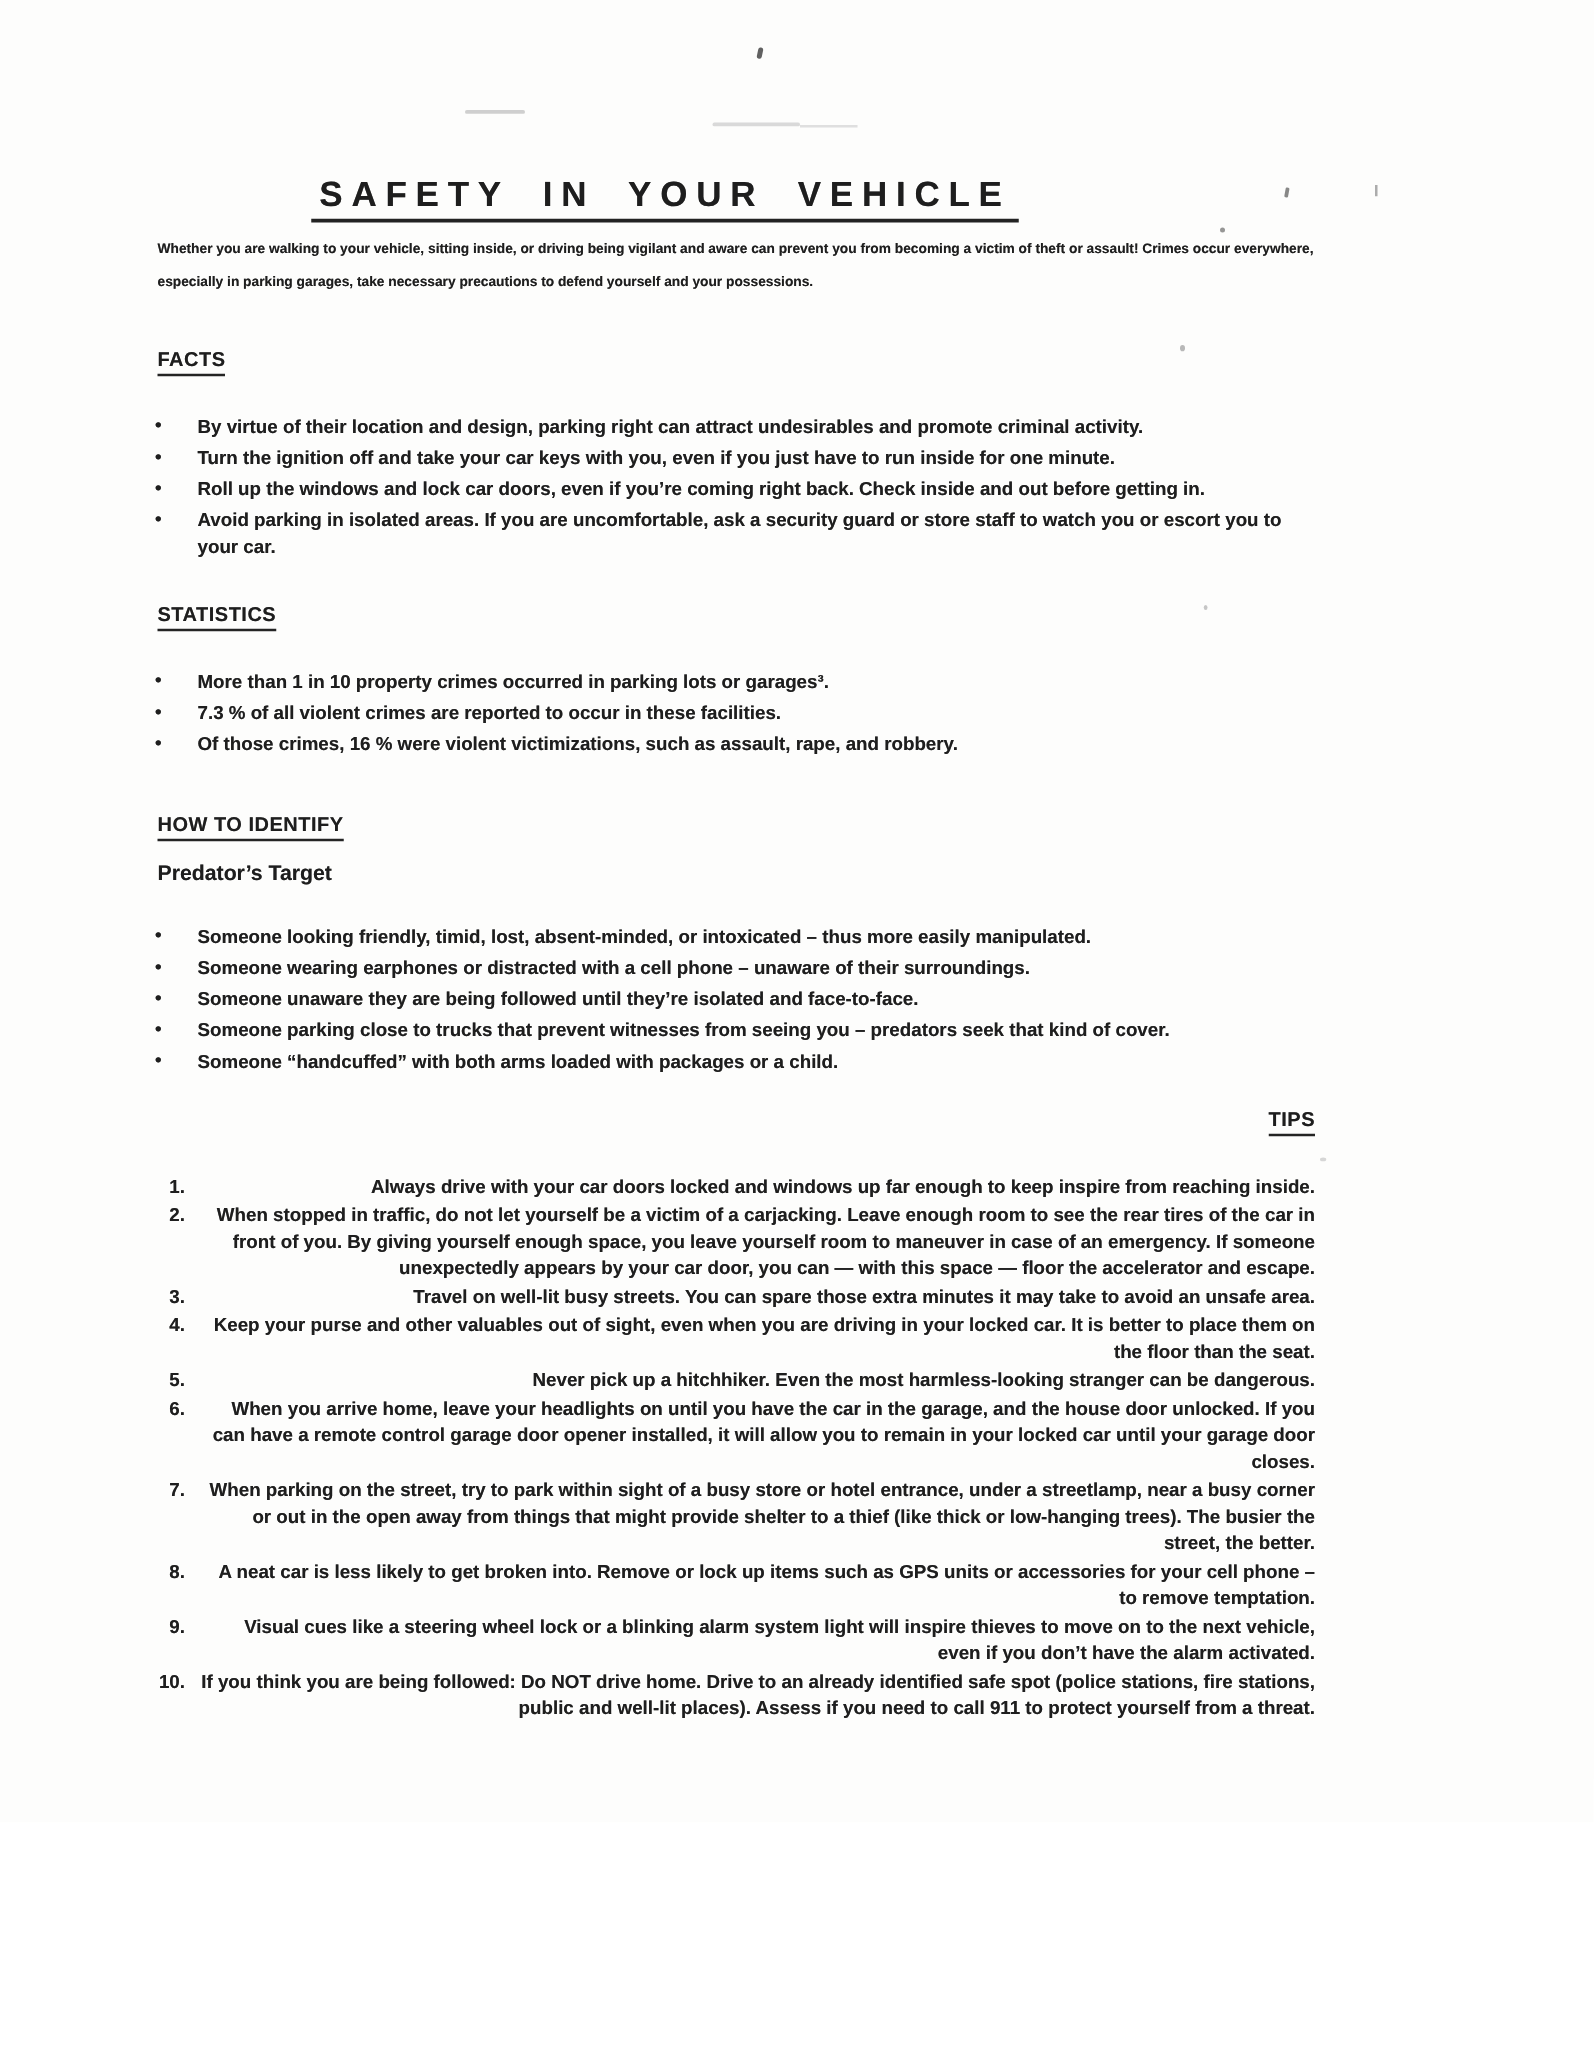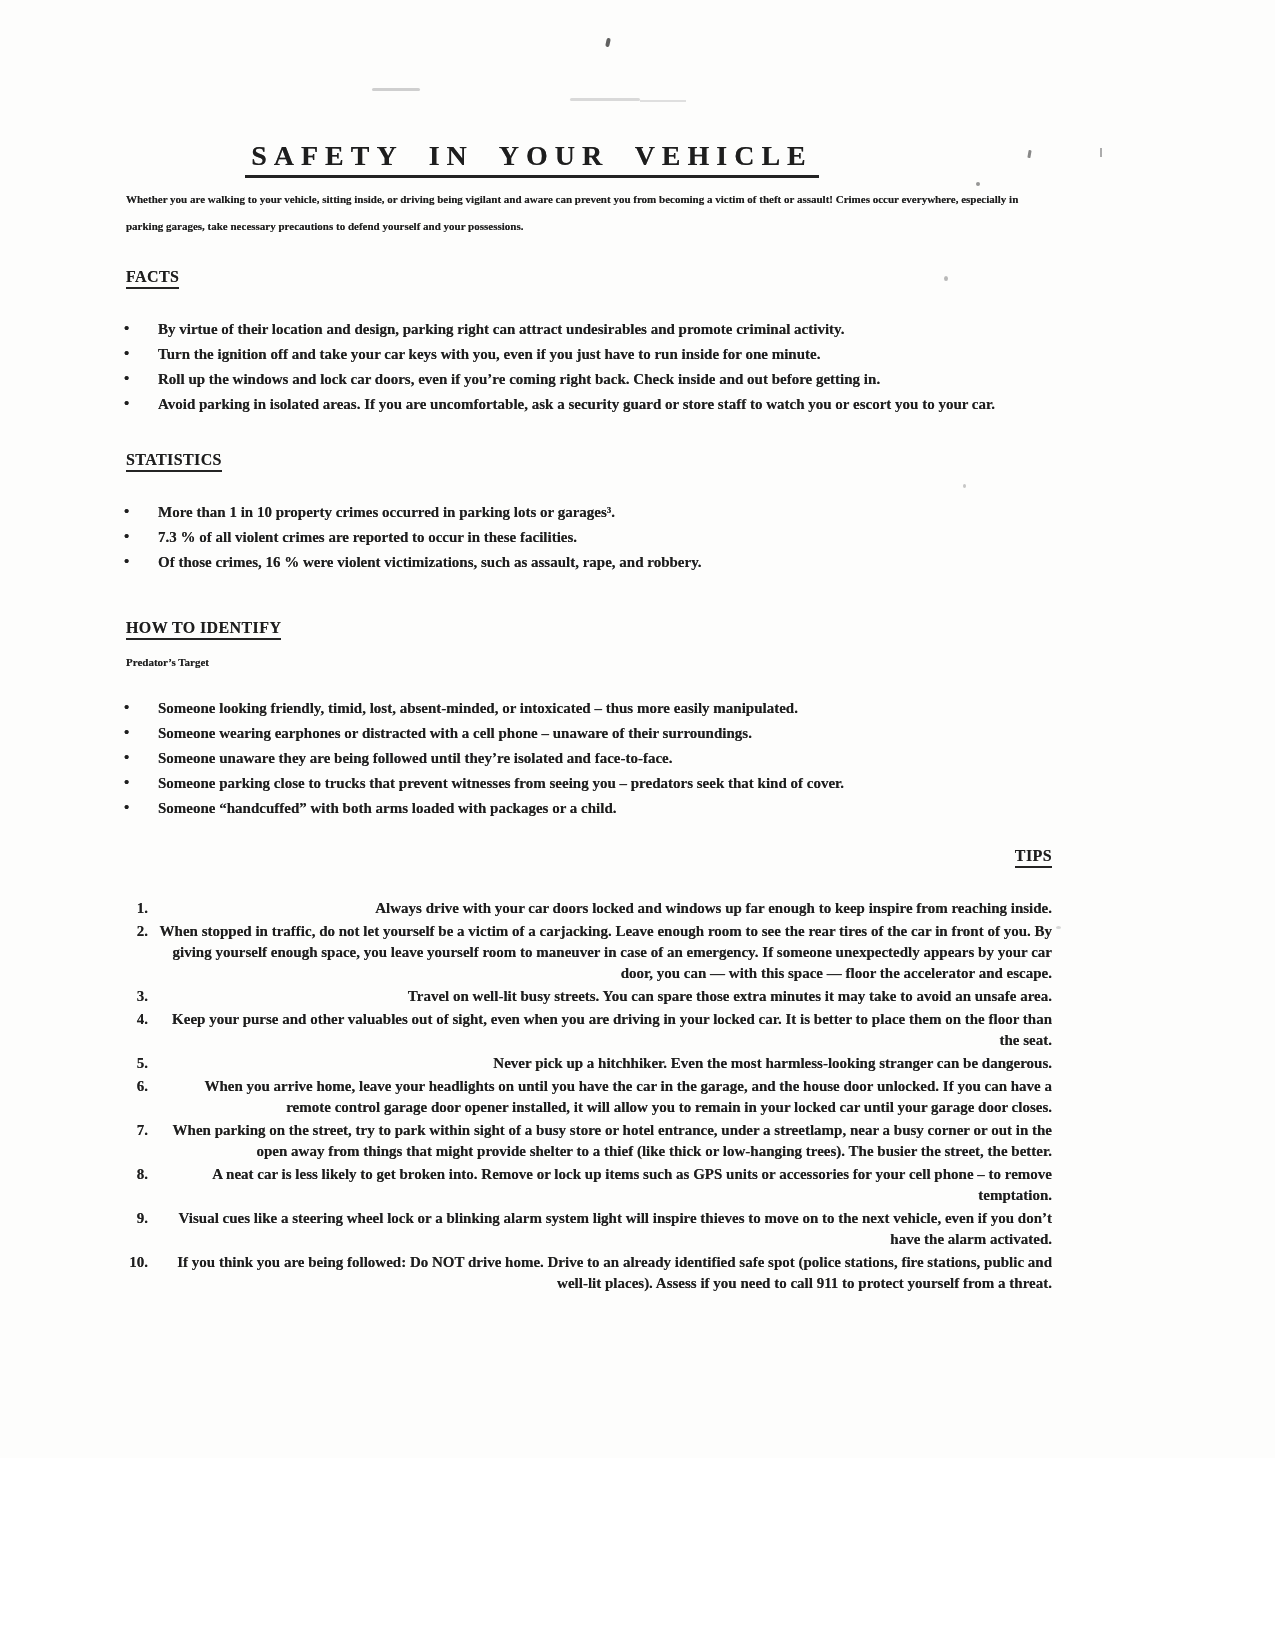--- a/index.html
+++ b/index.html
@@ -1,21 +1,21 @@
 <!DOCTYPE html>
 <html><head>
 <meta charset="utf-8">
 <style>
   html,body{margin:0;padding:0;background:#ffffff;}
   .page{
     position:relative;
     width:1275px;height:1458px;
     background:#fdfdfc;
     overflow:hidden;
-    font-family:Liberation Serif, serif;
+    font-family:Liberation Sans, sans-serif;
     font-weight:700;
     color:#1e1e1e;
     text-shadow:0 0 .5px rgba(10,10,10,.55);
   }
   .content{position:absolute;left:126px;top:140px;width:926px;}
   .title-wrap{width:812px;text-align:center;margin:0 0 8px 0;}
   .title{
     display:inline-block;
     margin:0;
     font-size:28px;
@@ -32,24 +32,24 @@
   }
   .sec-heading{
     display:inline-block;
     margin:0;
     font-size:16px;
     letter-spacing:.4px;
     border-bottom:2px solid #242424;
     padding-bottom:1px;
   }
   .sec{margin-top:36px;}
-  .sec.first{margin-top:28px;}
+  .sec.first{margin-top:40px;}
   .sec.identify{margin-top:46px;}
   .sec.tips-sec{margin-top:28px;text-align:right;}
-  .subheading{margin:16px 0 0 0;font-size:11px;}
+  .subheading{margin:16px 0 0 0;font-size:17px;}
   ul.bullets{
     list-style:none;
     margin:30px 0 0 0;
     padding:0;
     font-size:15px;
     line-height:21px;
   }
   ul.bullets li{
     position:relative;
     padding-left:32px;

